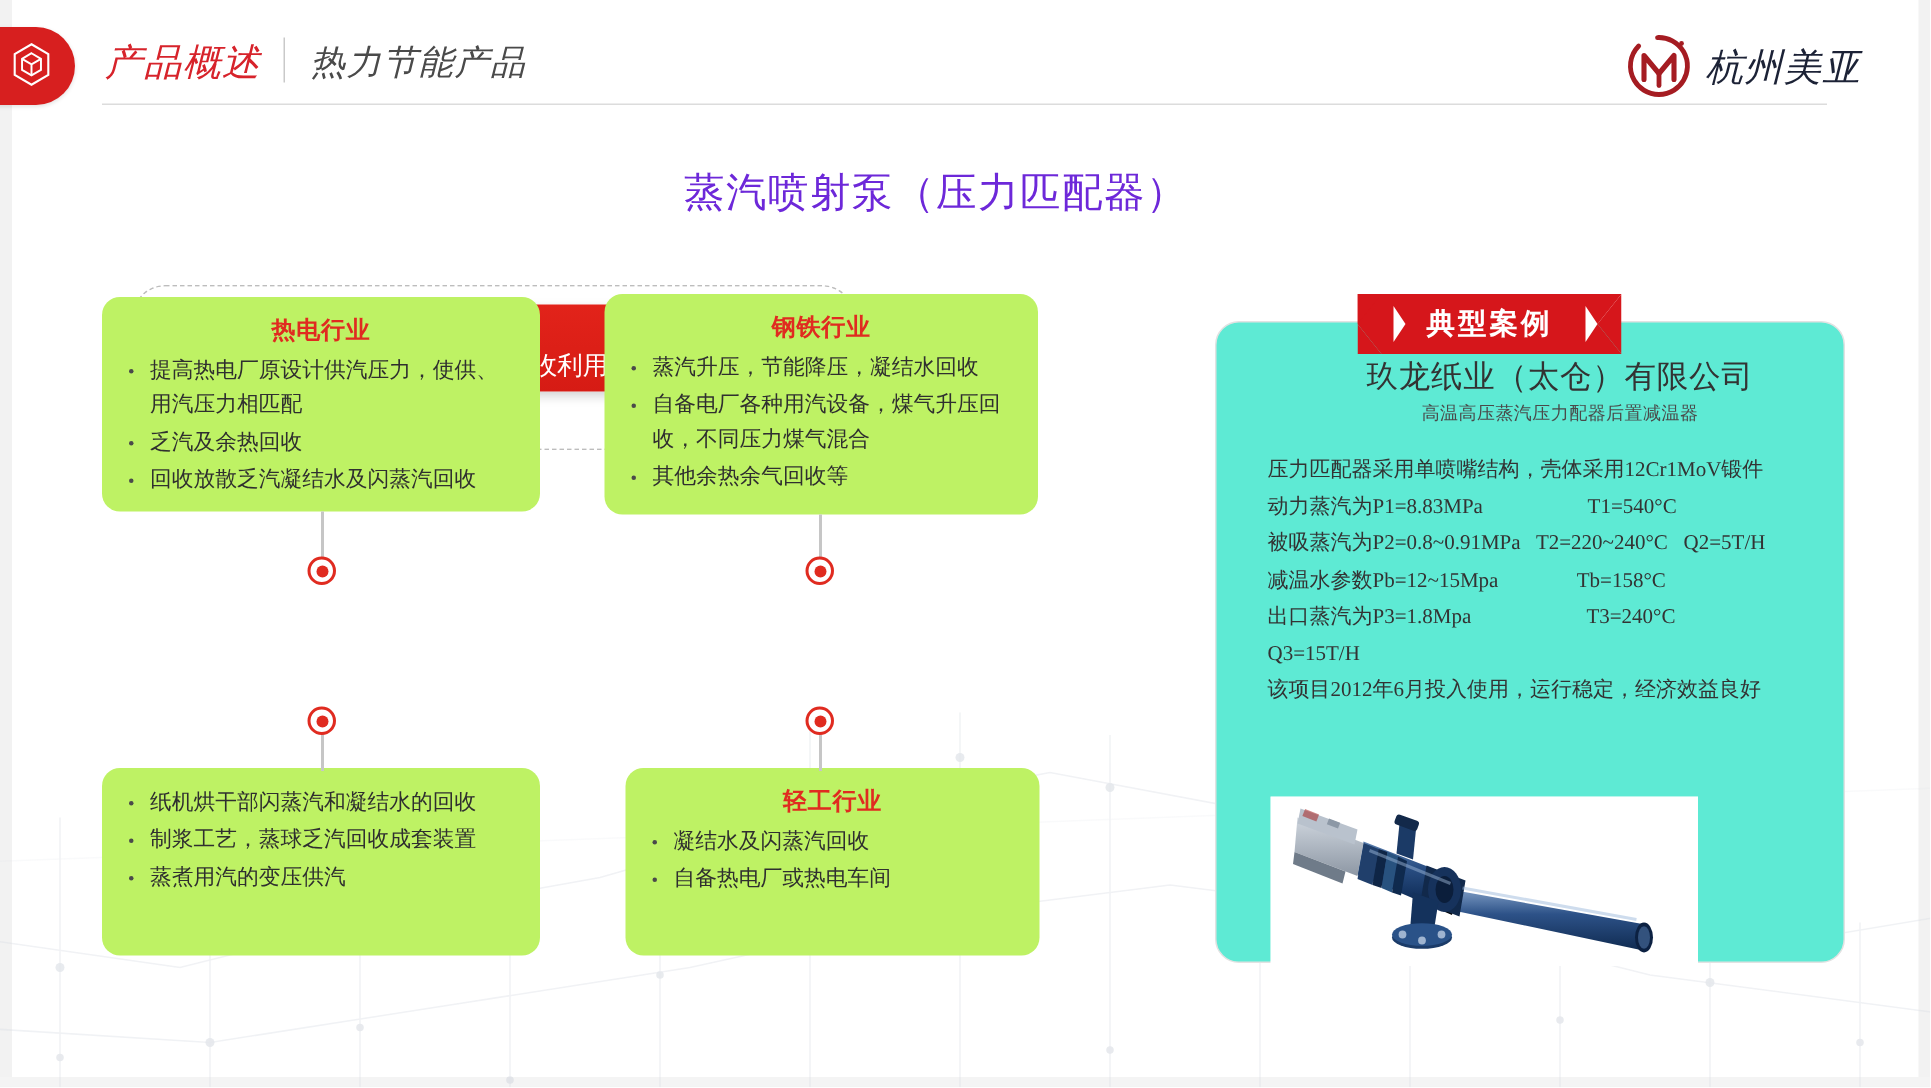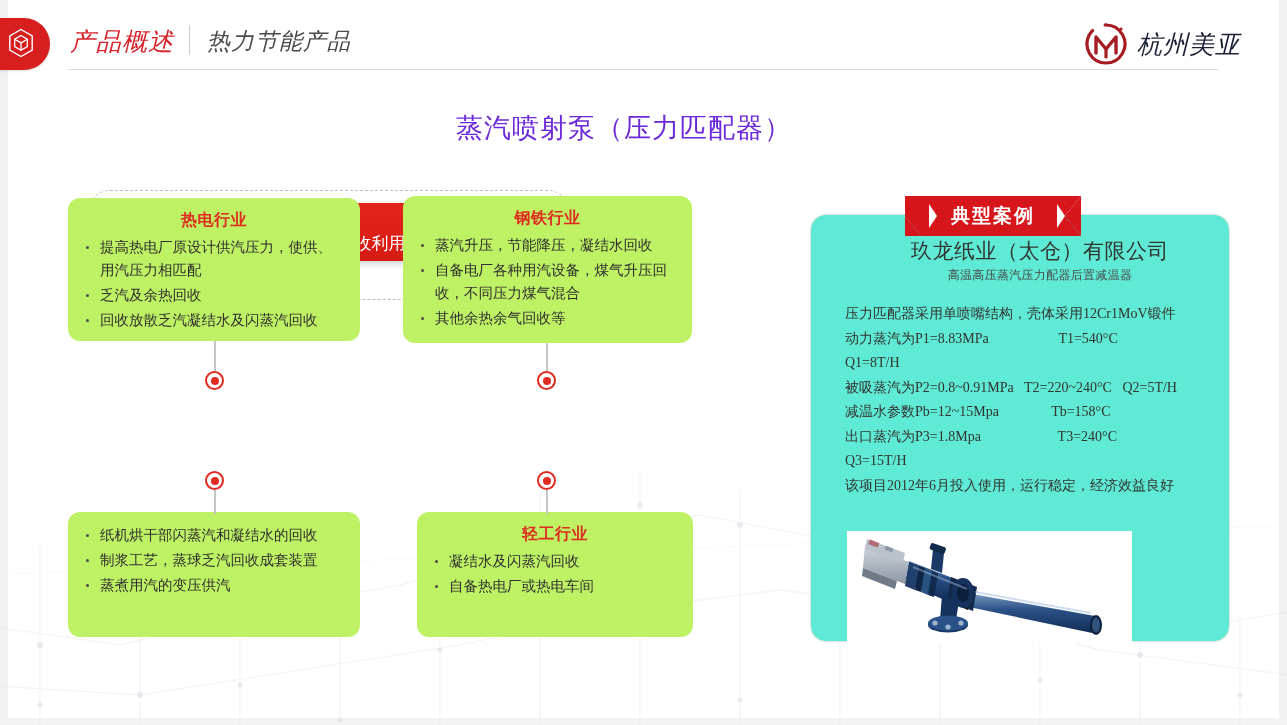--- a/index.html
+++ b/index.html
@@ -260,21 +260,20 @@
     </ul>
   </div>
 
   <div class="case-panel">
     <div class="case-co">玖龙纸业（太仓）有限公司</div>
     <div class="case-sub">高温高压蒸汽压力配器后置减温器</div>
 
     <div class="specs">
       <div class="spec-line">压力匹配器采用单喷嘴结构，壳体采用12Cr1MoV锻件</div>
       <div class="spec-line">动力蒸汽为P1=8.83MPa                    T1=540°C</div>
-      <div class="spec-line">Q1=8T/H</div>
       <div class="spec-line">被吸蒸汽为P2=0.8~0.91MPa   T2=220~240°C   Q2=5T/H</div>
       <div class="spec-line">减温水参数Pb=12~15Mpa               Tb=158°C</div>
       <div class="spec-line">出口蒸汽为P3=1.8Mpa                      T3=240°C</div>
       <div class="spec-line">Q3=15T/H</div>
       <div class="spec-line">该项目2012年6月投入使用，运行稳定，经济效益良好</div>
     </div>
 
     <div class="photo">
       <svg width="285" height="113" viewBox="0 0 285 113">
         <defs>

